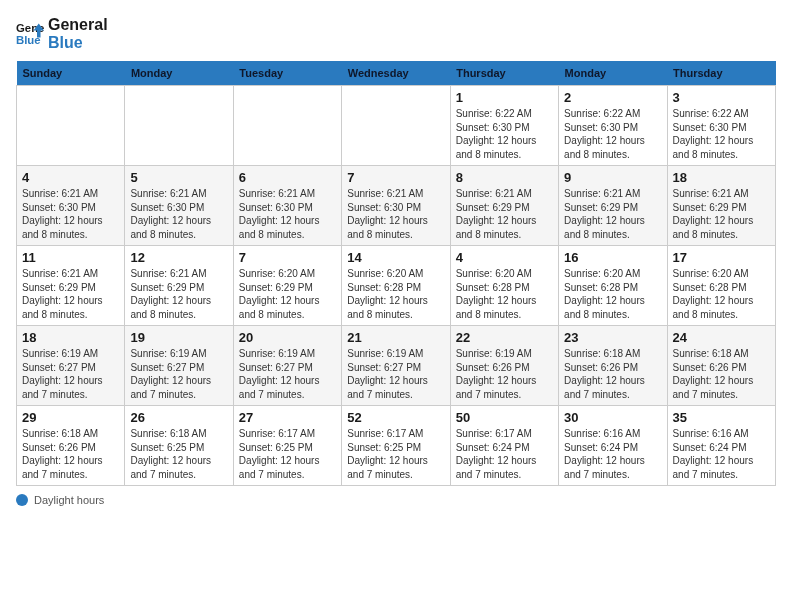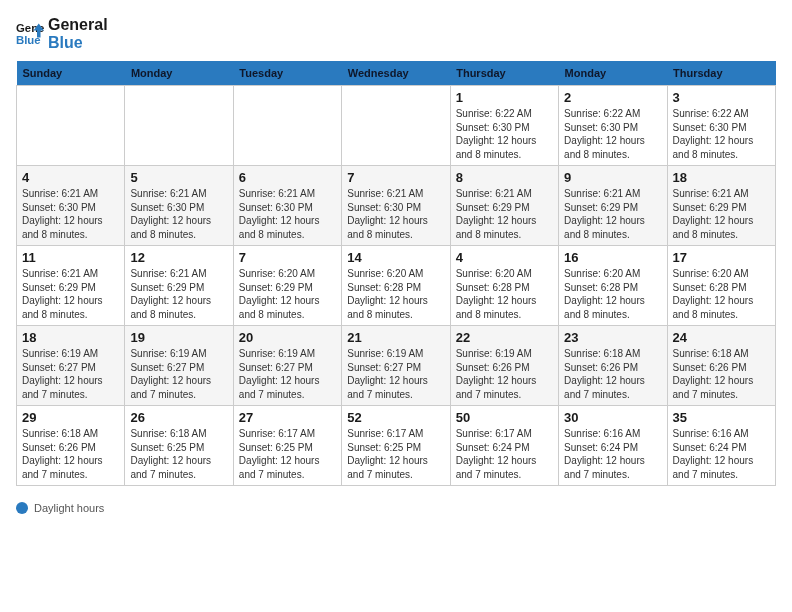--- a/index.html
+++ b/index.html
@@ -75,21 +75,21 @@
     .empty-cell {
       background: #fff;
     }
     .odd-row td {
       background-color: #f5f5f5;
     }
     .even-row td {
       background-color: #fff;
     }
     .footer-note {
-      margin-top: 16px;
+      margin-top: 8px;
       font-size: 11px;
       color: #555;
       display: flex;
       align-items: center;
       gap: 6px;
     }
     .footer-dot {
       width: 12px;
       height: 12px;
       background: #2a7abf;

